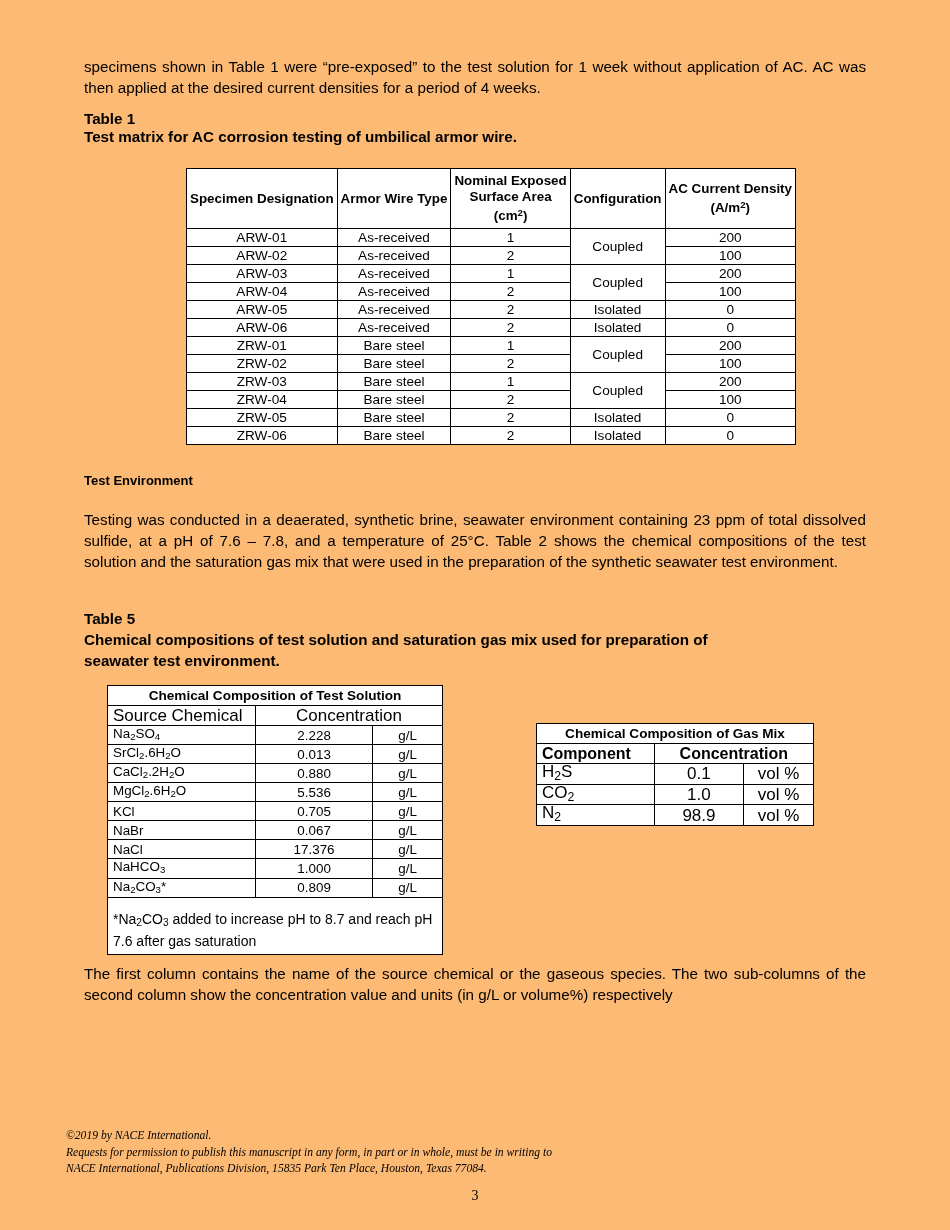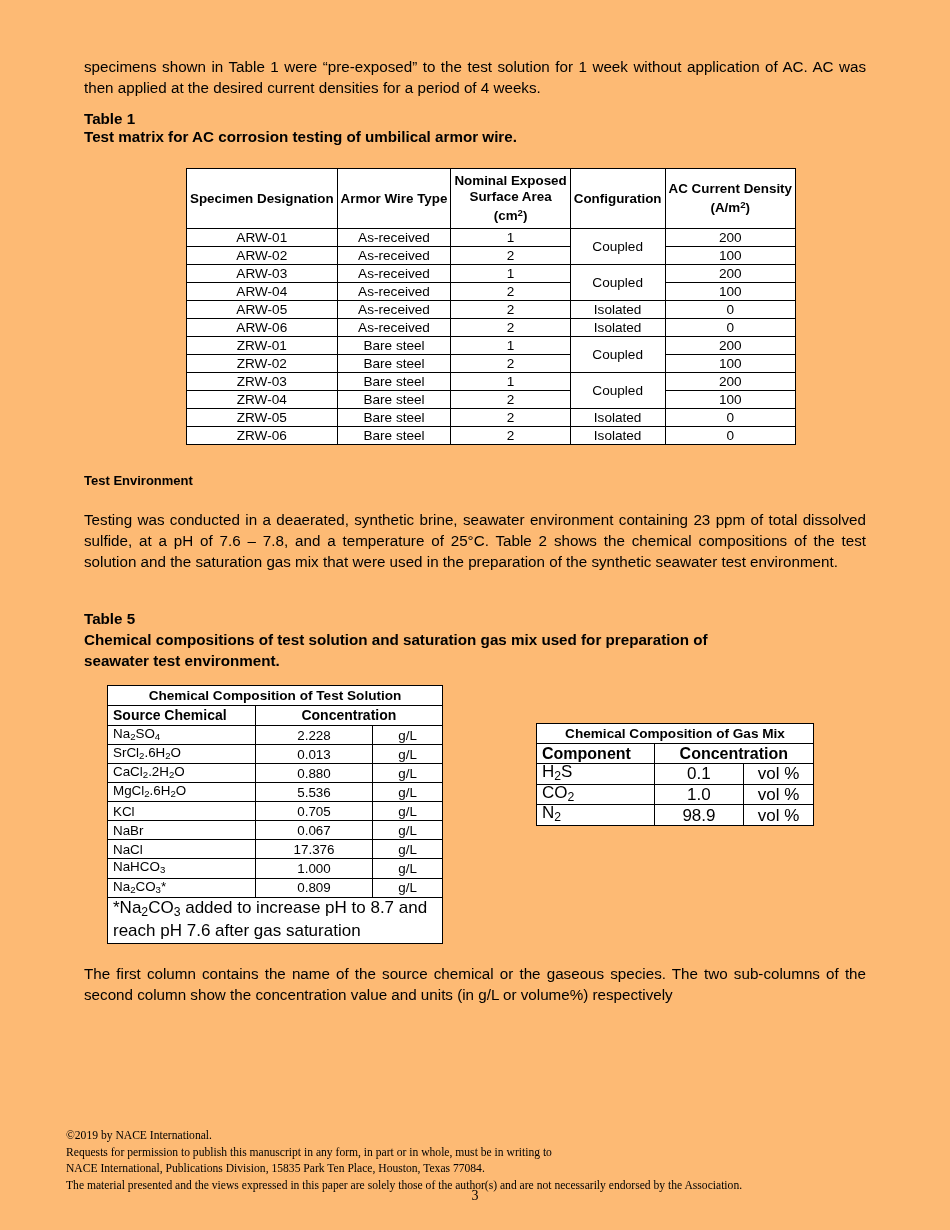--- a/index.html
+++ b/index.html
@@ -96,36 +96,36 @@
     font-size: 13.4px;
     height: 18px;
   }
   #table2-solution th.title {
     font-weight: bold;
     text-align: center;
     font-size: 13.6px;
     height: 19px;
   }
   #table2-solution th.col {
-    font-weight: bold;
-    font-size: 14px;
+    font-weight: normal;
+    font-size: 17px;
     height: 19px;
   }
   #table2-solution th.col.left-al { text-align: left; padding-left: 5px; }
   #table2-solution th.col.center-al { text-align: center; }
   #table2-solution td.chem { text-align: left; padding-left: 5px; }
   #table2-solution td.val  { text-align: center; }
   #table2-solution td.unit { text-align: center; }
   #table2-solution td.note {
     text-align: left;
-    padding: 0 4px 3px 5px;
+    padding: 12px 4px 3px 5px;
     white-space: normal;
     line-height: 19px;
     height: auto;
-    font-size: 17px;
+    font-size: 14px;
   }
   .t2s-c1 { width: 148px; }
   .t2s-c2 { width: 118px; }
   .t2s-c3 { width: 70px; }
 
   
   #table2-gas {
     left: 536px;
     top: 723px;
     width: 278px;
@@ -157,20 +157,21 @@
   
   #footer {
     position: absolute;
     left: 66px;
     top: 1128px;
     width: 830px;
     font-family: "Liberation Serif", serif;
     font-size: 11.6px;
     line-height: 16.5px;
     color: #000;
+    font-style: italic;
   }
   #page-number {
     position: absolute;
     left: 0;
     top: 1188px;
     width: 950px;
     text-align: center;
     font-family: "Liberation Serif", serif;
     font-size: 14px;
   }
@@ -405,17 +406,16 @@
         </tr>
       </tbody>
   </table>
 
   <div class="body-text" style="left:84px; top:963px; width:782px;">The first column contains the name of the source chemical or the gaseous species. The two sub-columns of the second column show the concentration value and units (in g/L or volume%) respectively</div>
 
   <div id="footer">
     <div>©2019 by NACE International.</div>
     <div>Requests for permission to publish this manuscript in any form, in part or in whole, must be in writing to</div>
     <div>NACE International, Publications Division, 15835 Park Ten Place, Houston, Texas 77084.</div>
-    <div>The material presented and the views expressed in this paper are solely those of the author(s) and are not necessarily endorsed by the Association.</div>
   </div>
   <div id="page-number">3</div>
 
 </div>
 
 </body></html>

